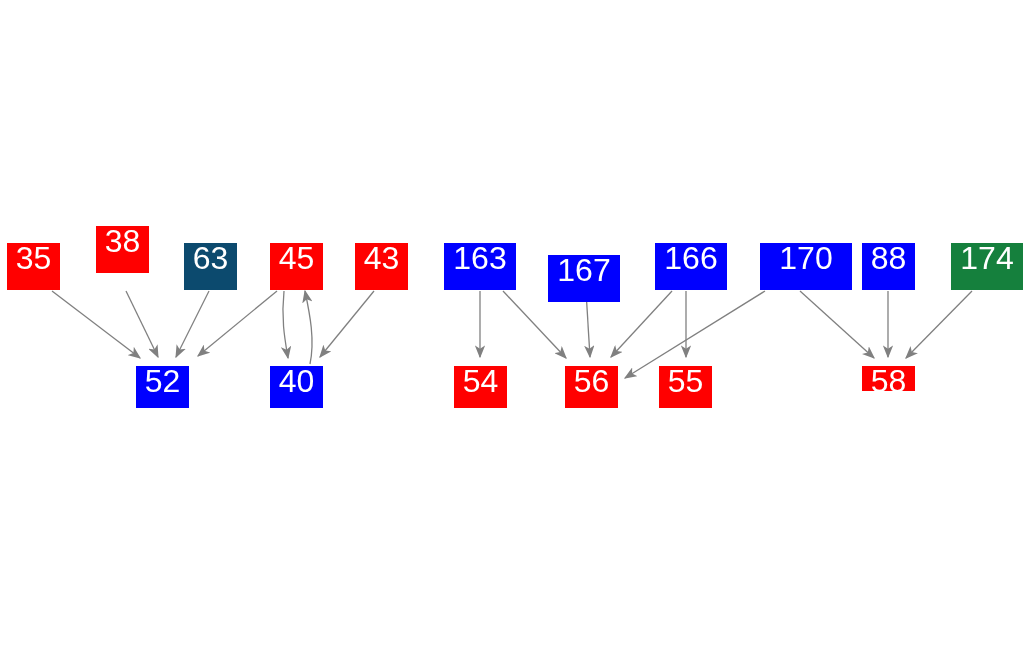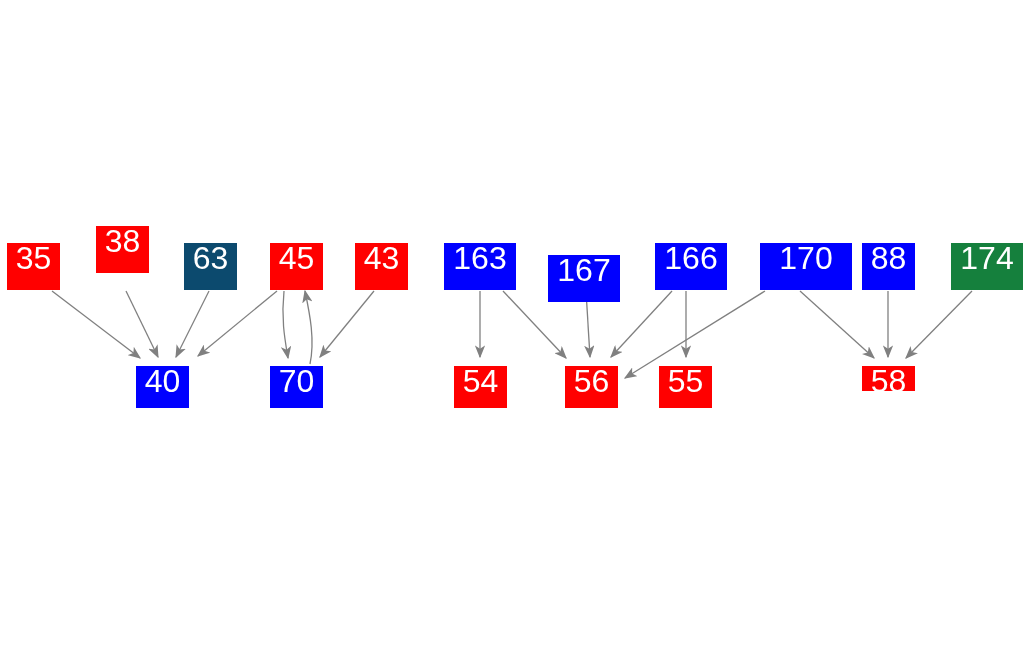--- a/index.html
+++ b/index.html
@@ -100,24 +100,24 @@
       <div class="node" style="left: 760px; top: 243px; width: 92px; height: 47px; background: rgb(0, 0, 255);">
         <span class="node-label">170</span>
       </div>
       <div class="node" style="left: 862px; top: 243px; width: 53px; height: 47px; background: rgb(0, 0, 255);">
         <span class="node-label">88</span>
       </div>
       <div class="node" style="left: 951px; top: 243px; width: 72px; height: 47px; background: #15803d;">
         <span class="node-label">174</span>
       </div>
       <div class="node" style="left: 136px; top: 366px; width: 53px; height: 42px; background: rgb(0, 0, 255);">
-        <span class="node-label">40</span>
+        <span class="node-label">52</span>
       </div>
       <div class="node" style="left: 270px; top: 366px; width: 53px; height: 42px; background: rgb(0, 0, 255);">
-        <span class="node-label">70</span>
+        <span class="node-label">40</span>
       </div>
       <div class="node" style="left: 454px; top: 366px; width: 53px; height: 42px; background: rgb(255, 0, 0);">
         <span class="node-label">54</span>
       </div>
       <div class="node" style="left: 565px; top: 366px; width: 53px; height: 42px; background: rgb(255, 0, 0);">
         <span class="node-label">56</span>
       </div>
       <div class="node" style="left: 659px; top: 366px; width: 53px; height: 42px; background: rgb(255, 0, 0);">
         <span class="node-label">55</span>
       </div>

